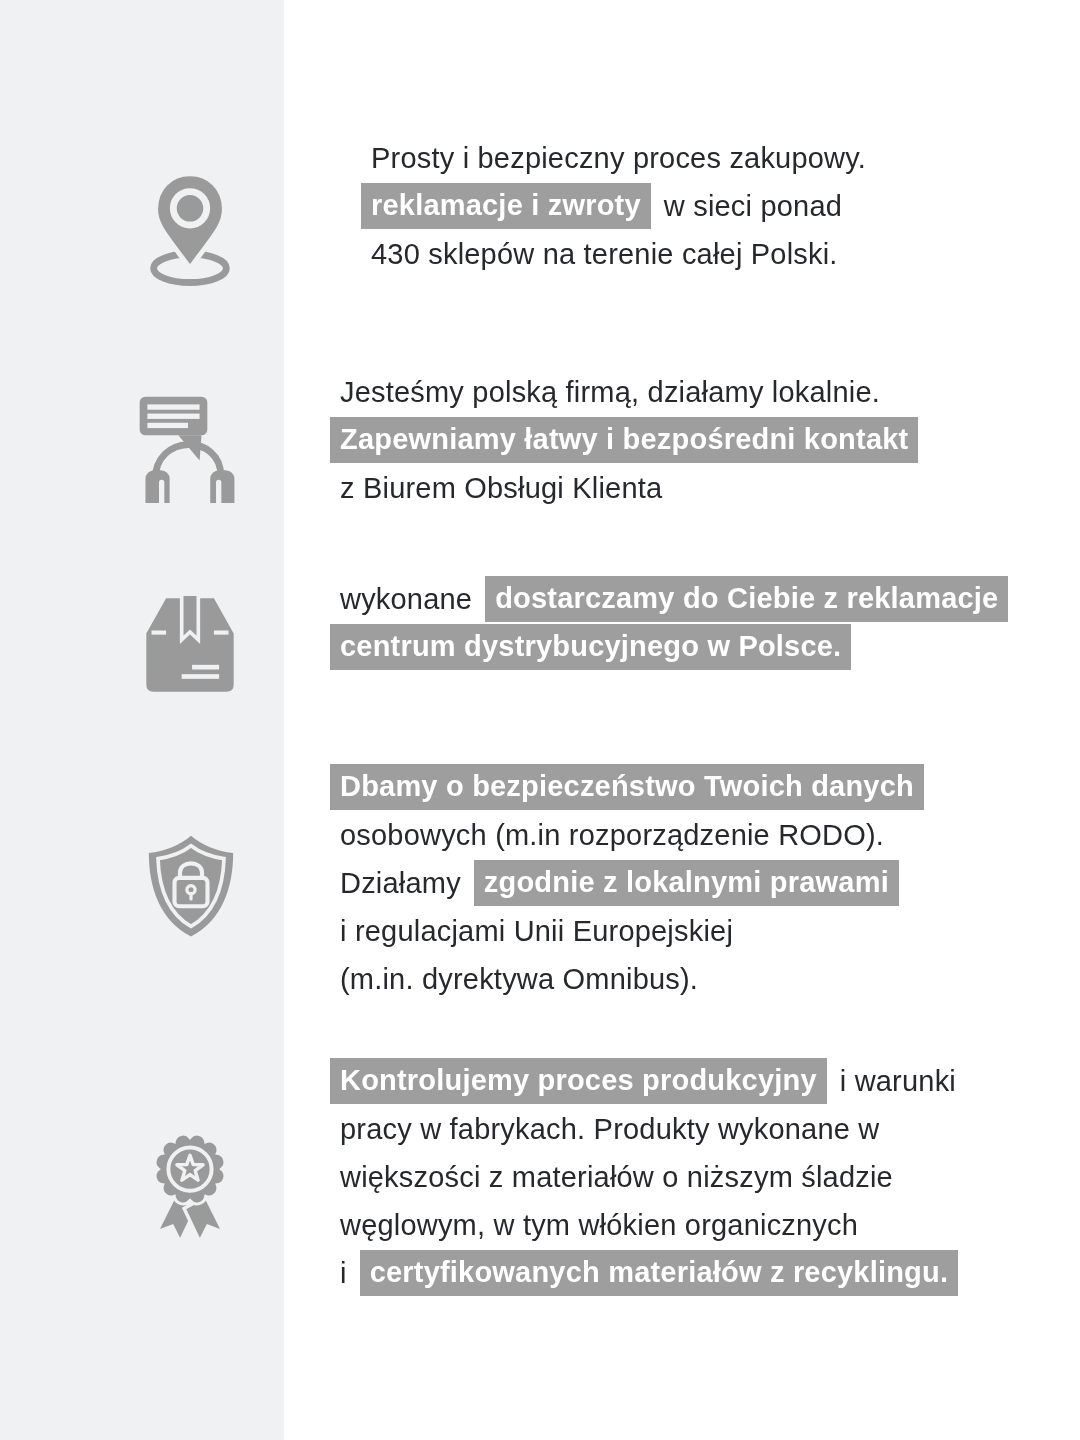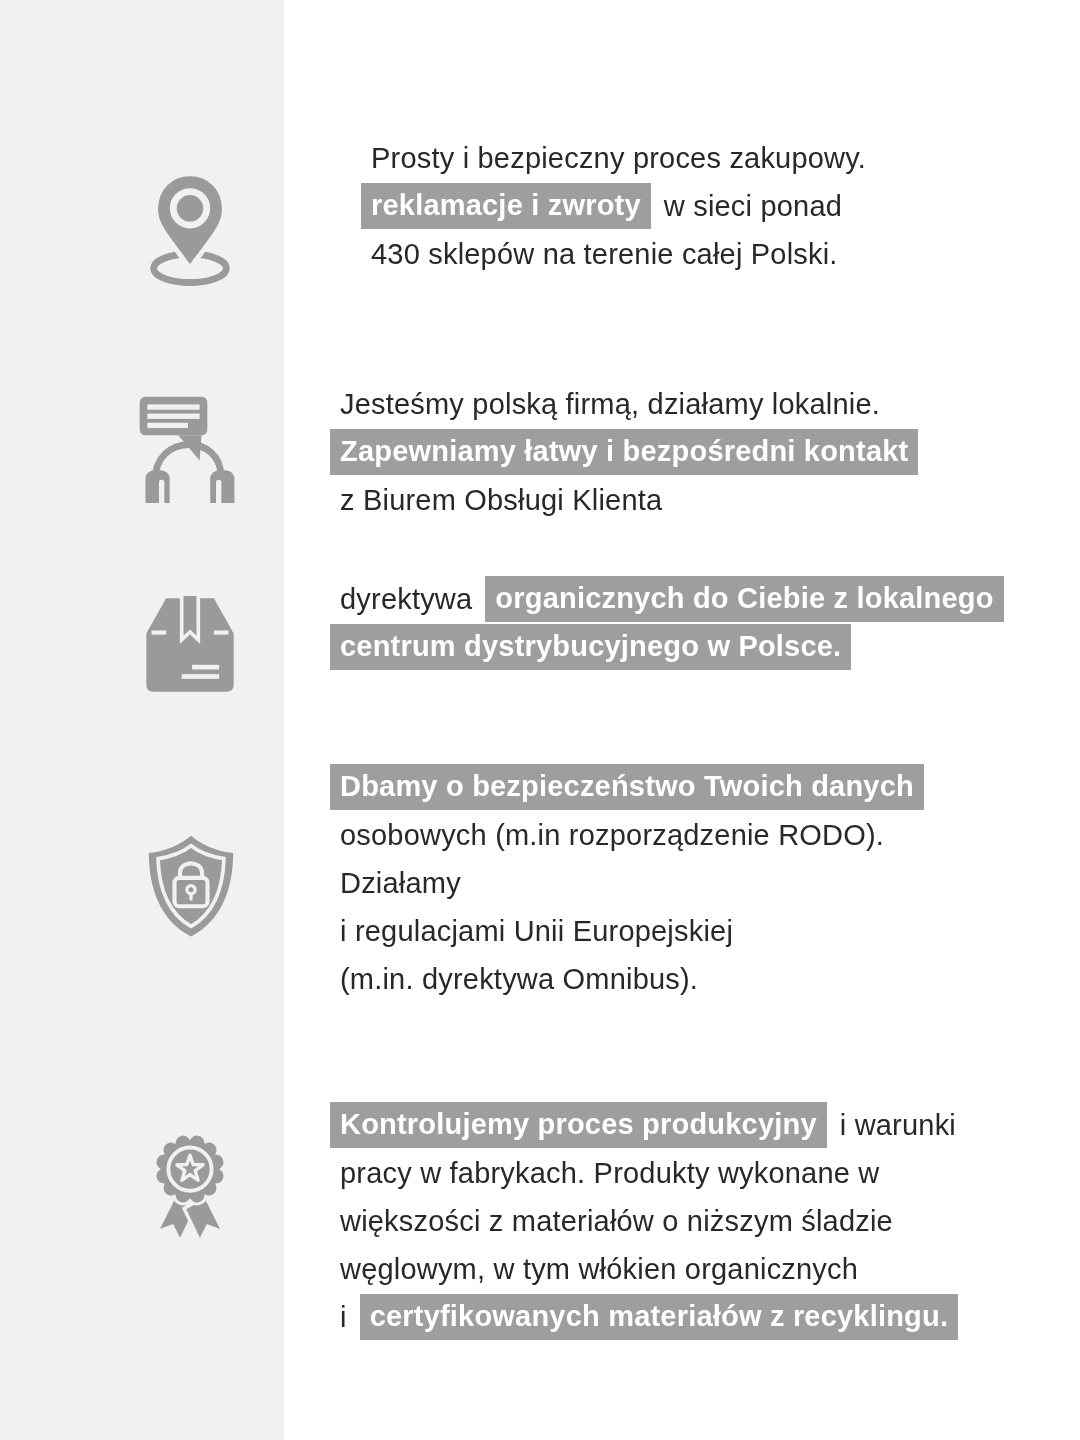--- a/index.html
+++ b/index.html
@@ -108,61 +108,62 @@
     </div>
     <div class="line">
       <span class="seg hl">reklamacje i zwroty</span>
       <span class="seg t">w sieci ponad</span>
     </div>
     <div class="line">
       <span class="seg t">430 sklepów na terenie całej Polski.</span>
     </div>
   </section>
 
-  <section class="row" style="top:380px;">
+  <section class="row" style="top:368px;">
     <div class="line">
       <span class="seg t">Jesteśmy polską firmą, działamy lokalnie.</span>
     </div>
     <div class="line">
       <span class="seg hl">Zapewniamy łatwy i bezpośredni kontakt</span>
     </div>
     <div class="line">
       <span class="seg t">z Biurem Obsługi Klienta</span>
     </div>
   </section>
 
   <section class="row" style="top:575px;">
     <div class="line">
-      <span class="seg t">dyrektywa</span>
-      <span class="seg hl">organicznych do Ciebie z lokalnego</span>
+      <span class="seg t">wykonane</span>
+      <span class="seg hl">dostarczamy do Ciebie z reklamacje</span>
     </div>
     <div class="line">
       <span class="seg hl">centrum dystrybucyjnego w Polsce.</span>
     </div>
   </section>
 
   <section class="row" style="top:763px;">
     <div class="line">
       <span class="seg hl">Dbamy o bezpieczeństwo Twoich danych</span>
     </div>
     <div class="line">
       <span class="seg t">osobowych (m.in rozporządzenie RODO).</span>
     </div>
     <div class="line">
       <span class="seg t">Działamy</span>
+      <span class="seg hl">zgodnie z lokalnymi prawami</span>
     </div>
     <div class="line">
       <span class="seg t">i regulacjami Unii Europejskiej</span>
     </div>
     <div class="line">
       <span class="seg t">(m.in. dyrektywa Omnibus).</span>
     </div>
   </section>
 
-  <section class="row" style="top:1057px;margin-top:44px;">
+  <section class="row" style="top:1057px;">
     <div class="line">
       <span class="seg hl">Kontrolujemy proces produkcyjny</span>
       <span class="seg t">i warunki</span>
     </div>
     <div class="line">
       <span class="seg t">pracy w fabrykach. Produkty wykonane w</span>
     </div>
     <div class="line">
       <span class="seg t">większości z materiałów o niższym śladzie</span>
     </div>

